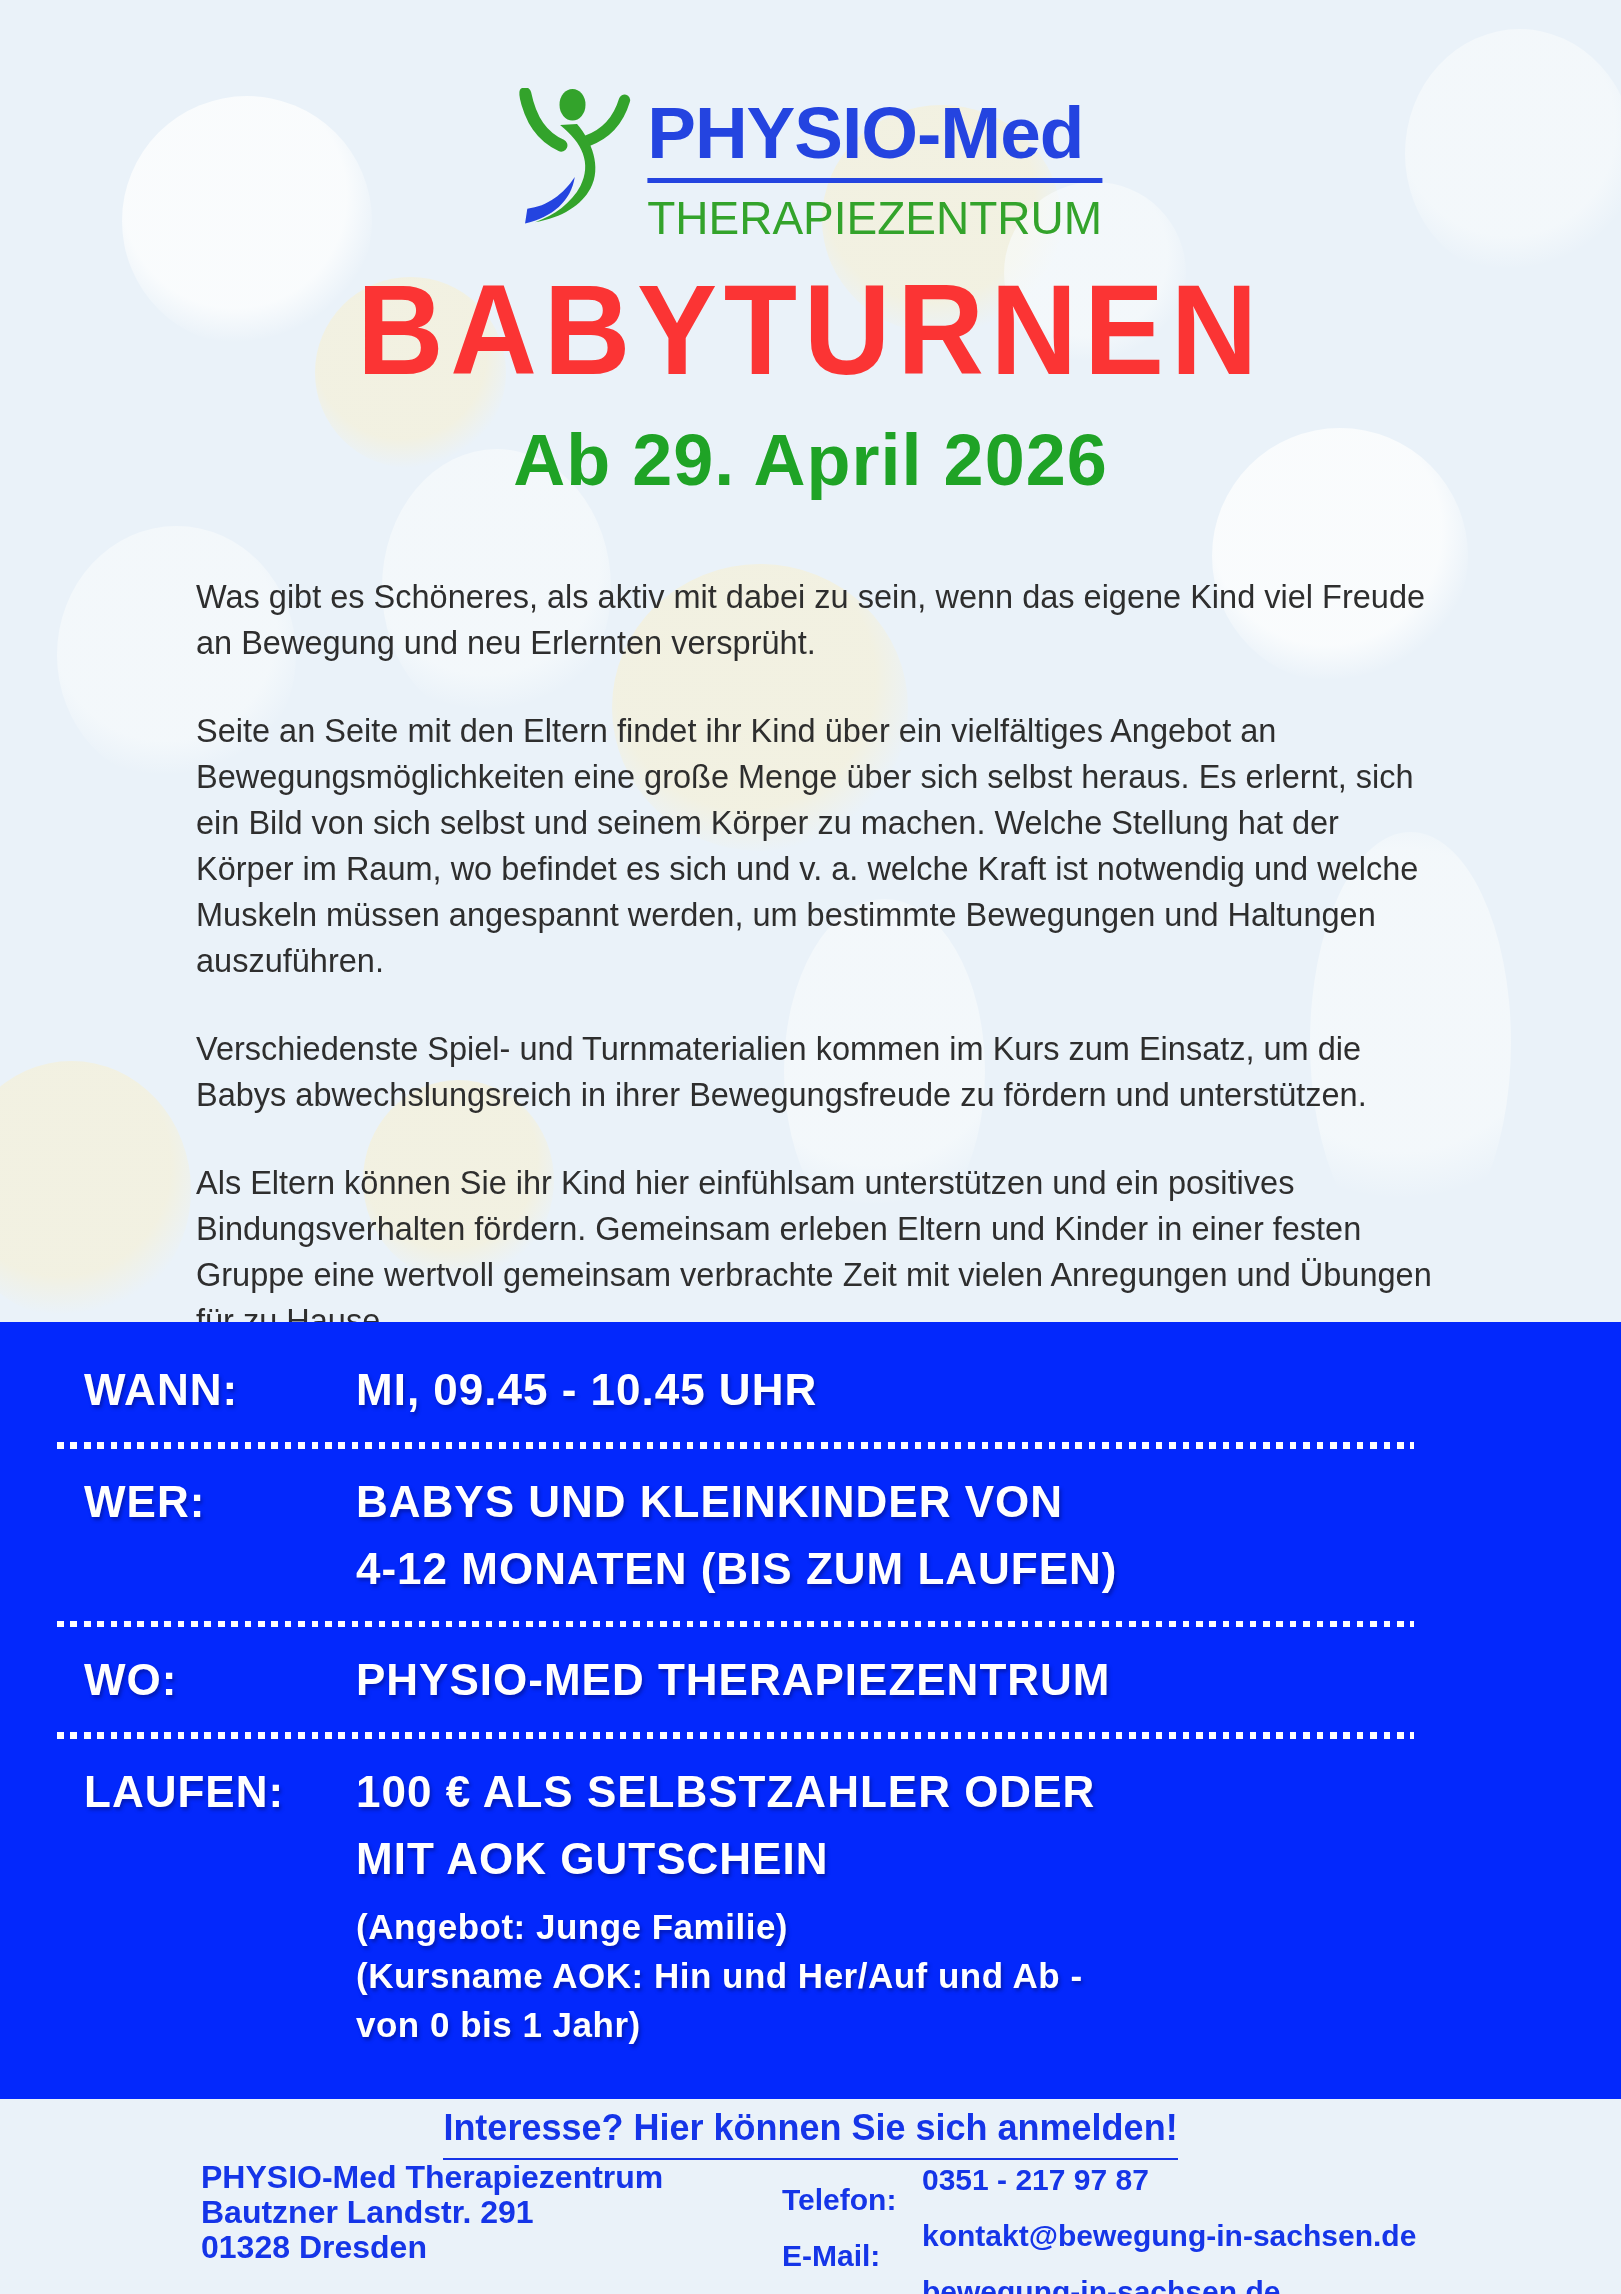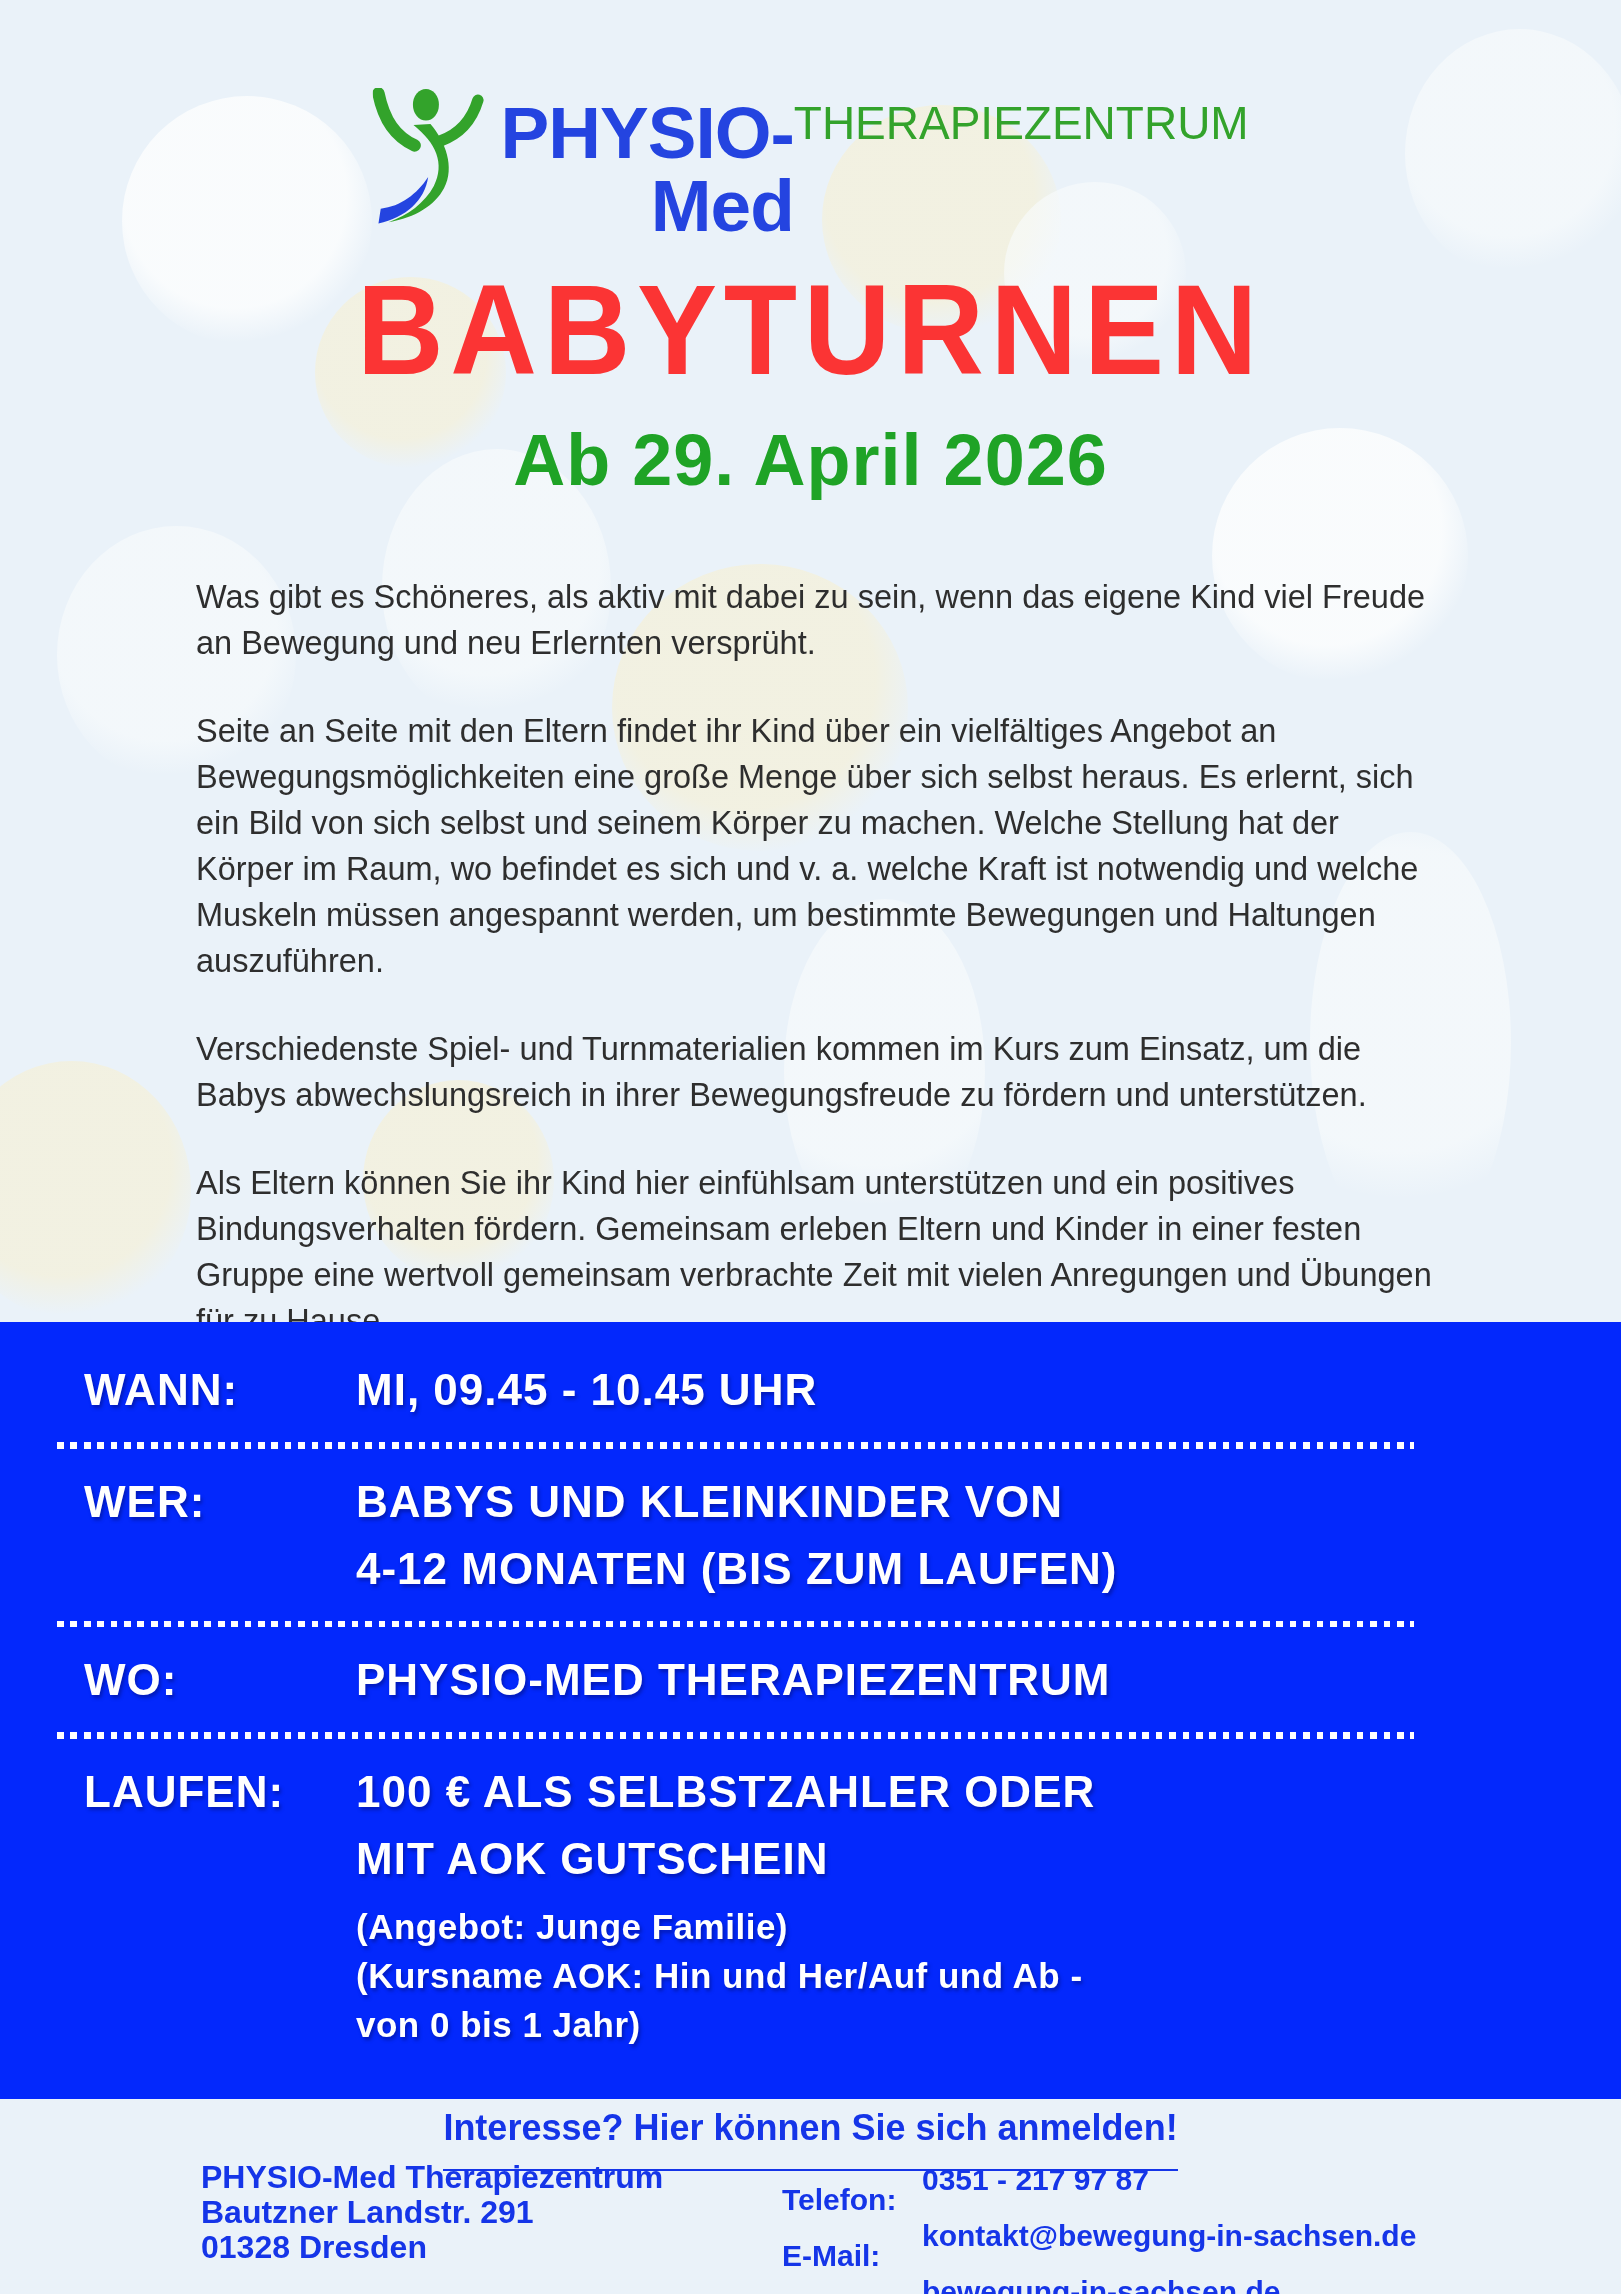--- a/index.html
+++ b/index.html
@@ -26,21 +26,21 @@
   .bubble.white{background:radial-gradient(circle at 45% 40%, rgba(250,252,253,0.95) 55%, rgba(250,252,253,0) 72%);}
   .bubble.white-soft{background:radial-gradient(circle at 45% 40%, rgba(248,251,252,0.65) 55%, rgba(248,251,252,0) 72%);}
   .bubble.cream{background:radial-gradient(circle at 45% 40%, rgba(247,240,210,0.60) 55%, rgba(247,240,210,0) 74%);}
 
   
   .logo{
     position:absolute;top:88px;left:50%;transform:translateX(-50%);
     display:flex;align-items:flex-start;gap:15.3px;
   }
   .logo-icon{width:113px;height:151px;flex:0 0 auto;}
-  .logo-text{display:flex;flex-direction:row;align-items:flex-start;text-align:right;}
+  .logo-text{display:flex;flex-direction:column;align-items:flex-start;text-align:right;}
   .logo-brand{
     font-size:73px;font-weight:bold;color:var(--logo-blue);
     letter-spacing:-1px;line-height:1.0;padding-top:7.6px;
   }
   .logo-rule{width:100%;height:4.8px;background:var(--logo-blue);margin-top:9.6px;}
   .logo-subbrand{
     font-size:46px;font-weight:normal;color:var(--logo-green);
     letter-spacing:0px;line-height:1.0;margin-top:12px;
   }
 
@@ -94,21 +94,21 @@
   }
 
   
   .cta{
     position:absolute;top:2107px;left:0;width:100%;text-align:center;
   }
   .cta a{
     display:inline-block;
     font-size:36px;font-weight:bold;color:var(--footer-blue);
     text-decoration:none;border-bottom:2.9px solid var(--footer-blue);
-    padding-bottom:20px;letter-spacing:0px;cursor:pointer;
+    padding-bottom:9px;letter-spacing:0px;cursor:pointer;
   }
   .footer-cols{position:absolute;top:2160px;left:0;width:100%;color:var(--footer-blue);}
   .address{
     position:absolute;left:201px;top:0;
     font-size:32px;font-weight:bold;line-height:35px;
   }
   .contact{
     position:absolute;left:782px;top:1.9px;
     font-size:30px;font-weight:bold;line-height:36px;
   }

